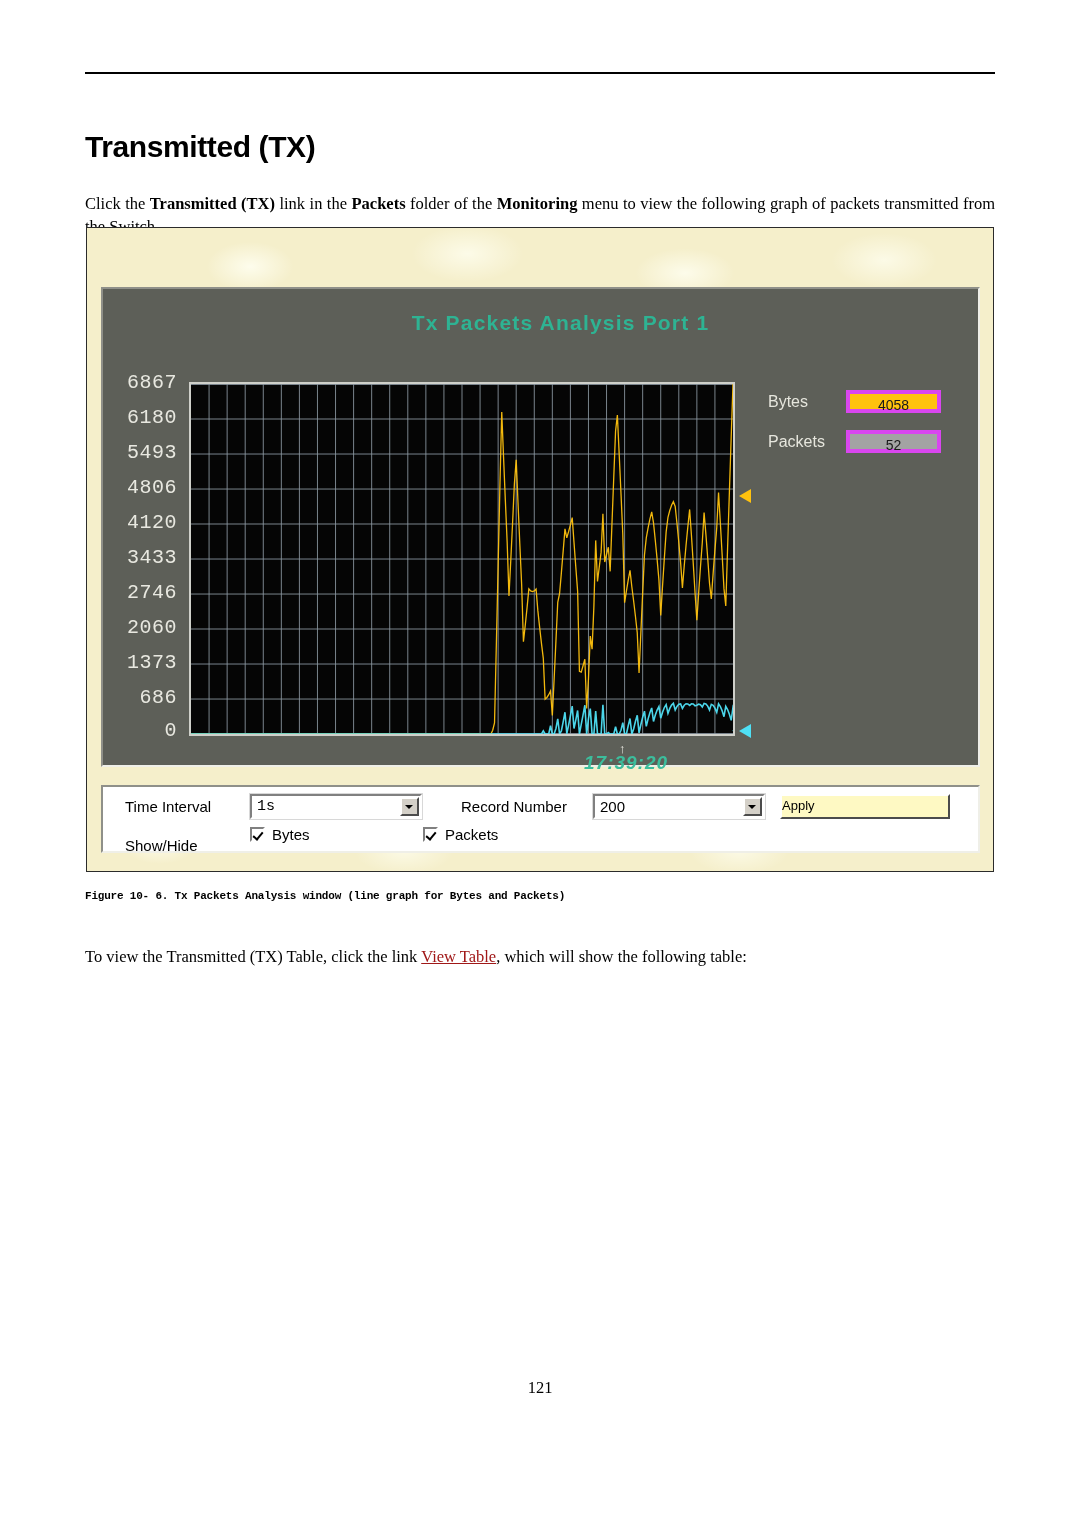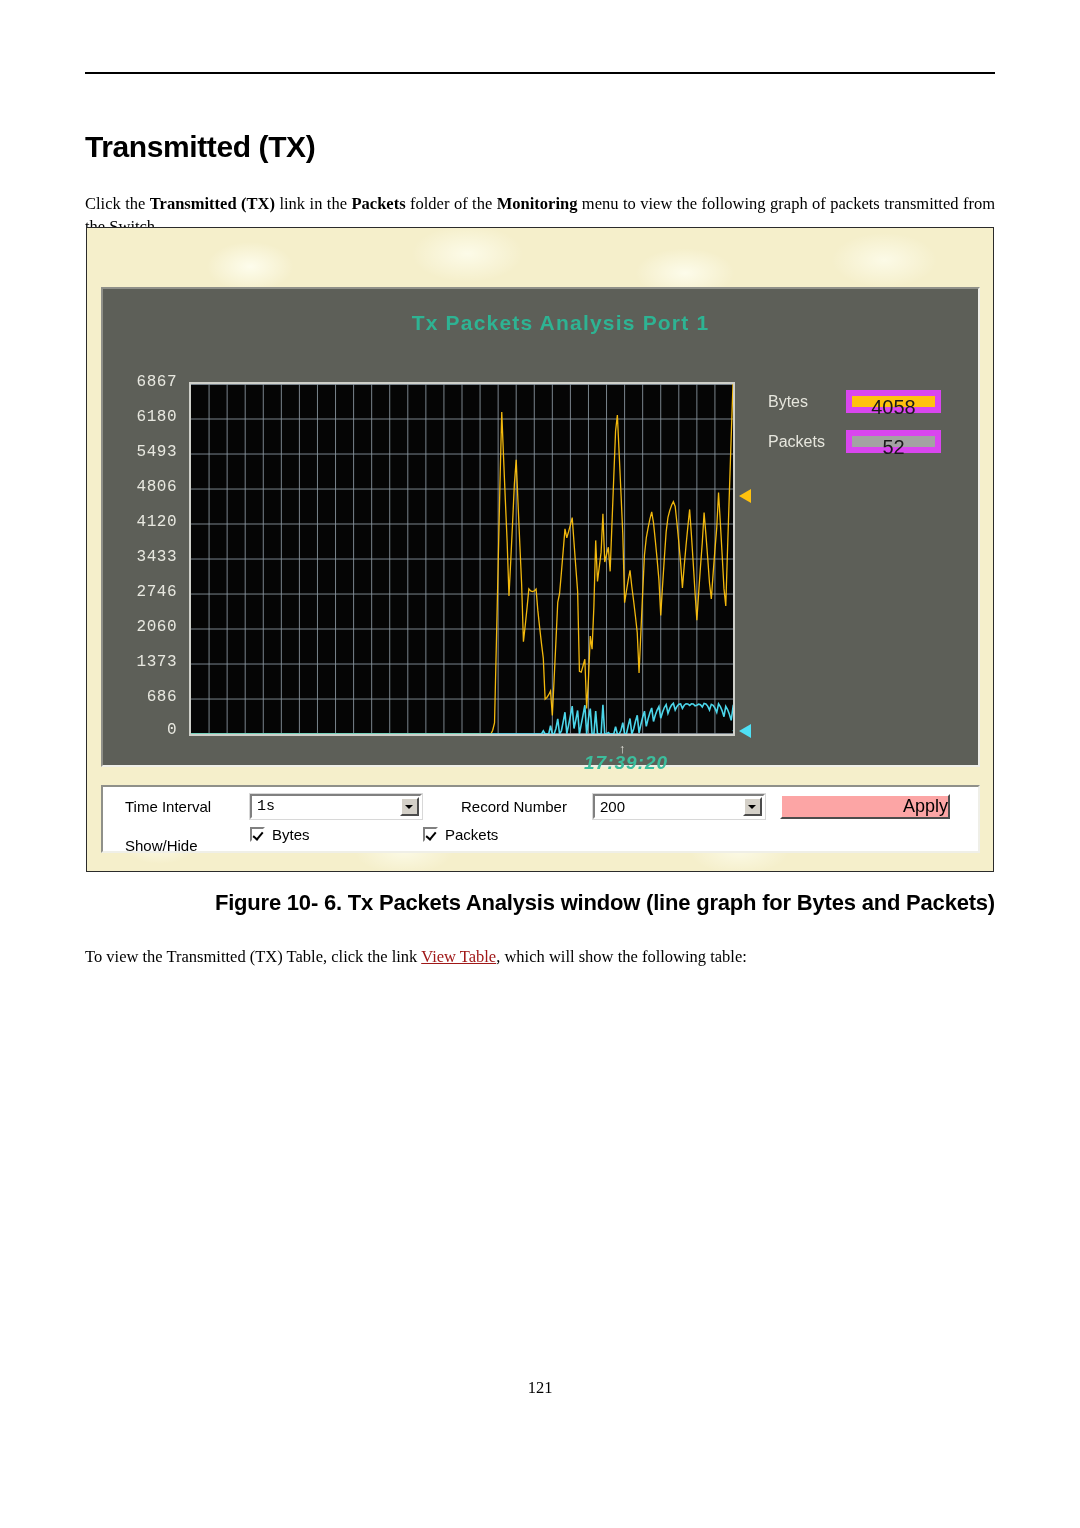--- a/index.html
+++ b/index.html
@@ -165,21 +165,21 @@
     position: absolute;
     left: 0px;
     top: 91px;
     width: 81px;
     height: 358px;
   }
   .y-axis .ytick {
     position: absolute;
     right: 7px;
     font-family: "Liberation Mono", monospace;
-    font-size: 16px;
+    font-size: 20px;
     color: #e8e8e0;
     letter-spacing: 0.5px;
     transform: translateY(-50%);
     white-space: nowrap;
   }
 
   
   .plot-area {
     position: absolute;
     left: 86px;
@@ -215,23 +215,23 @@
     font-size: 16px;
     color: #e6e6dd;
     width: 78px;
   }
   .legend-value {
     width: 95px;
     height: 23px;
     line-height: 23px;
     text-align: center;
     font-family: "Liberation Sans", sans-serif;
-    font-size: 20px;
+    font-size: 14px;
     color: #1a1a1a;
-    border: 6px solid #d946ef;
+    border: 4px solid #d946ef;
     box-sizing: border-box;
   }
 
   
   .time-marker {
     position: absolute;
     left: 516px;
     top: 452px;
     font-family: "Liberation Sans", sans-serif;
     font-size: 13px;
@@ -317,29 +317,29 @@
     border-left: 4px solid transparent;
     border-right: 4px solid transparent;
     border-top: 4px solid #000;
   }
   .btn-apply {
     position: absolute;
     left: 677px;
     top: 7px;
     width: 170px;
     height: 25px;
-    background: #fca5a5;
+    background: #fef9c3;
     border-top: 2px solid #ffffff;
     border-left: 2px solid #ffffff;
     border-right: 2px solid #4c4c4c;
     border-bottom: 2px solid #4c4c4c;
     box-sizing: border-box;
-    font-size: 18px;
-    color: #000;
-    text-align: right;
+    font-size: 13px;
+    color: #000;
+    text-align: left;
     line-height: 20px;
     cursor: default;
   }
   .chk-wrap {
     position: absolute;
     display: flex;
     align-items: center;
   }
   .chk-box {
     width: 15px;
@@ -368,24 +368,24 @@
     font-size: 15px;
     color: #000;
   }
 
   
   .fig-caption {
     position: absolute;
     left: 85px;
     top: 890px;
     width: 910px;
-    text-align: right;
-    font-family: Liberation Sans, sans-serif;
+    text-align: left;
+    font-family: Liberation Mono, monospace;
     font-weight: bold;
-    font-size: 22px;
+    font-size: 11px;
     color: #000;
     letter-spacing: -0.2px;
   }
 
   
   .closing-par {
     position: absolute;
     left: 85px;
     top: 928px;
     width: 910px;

